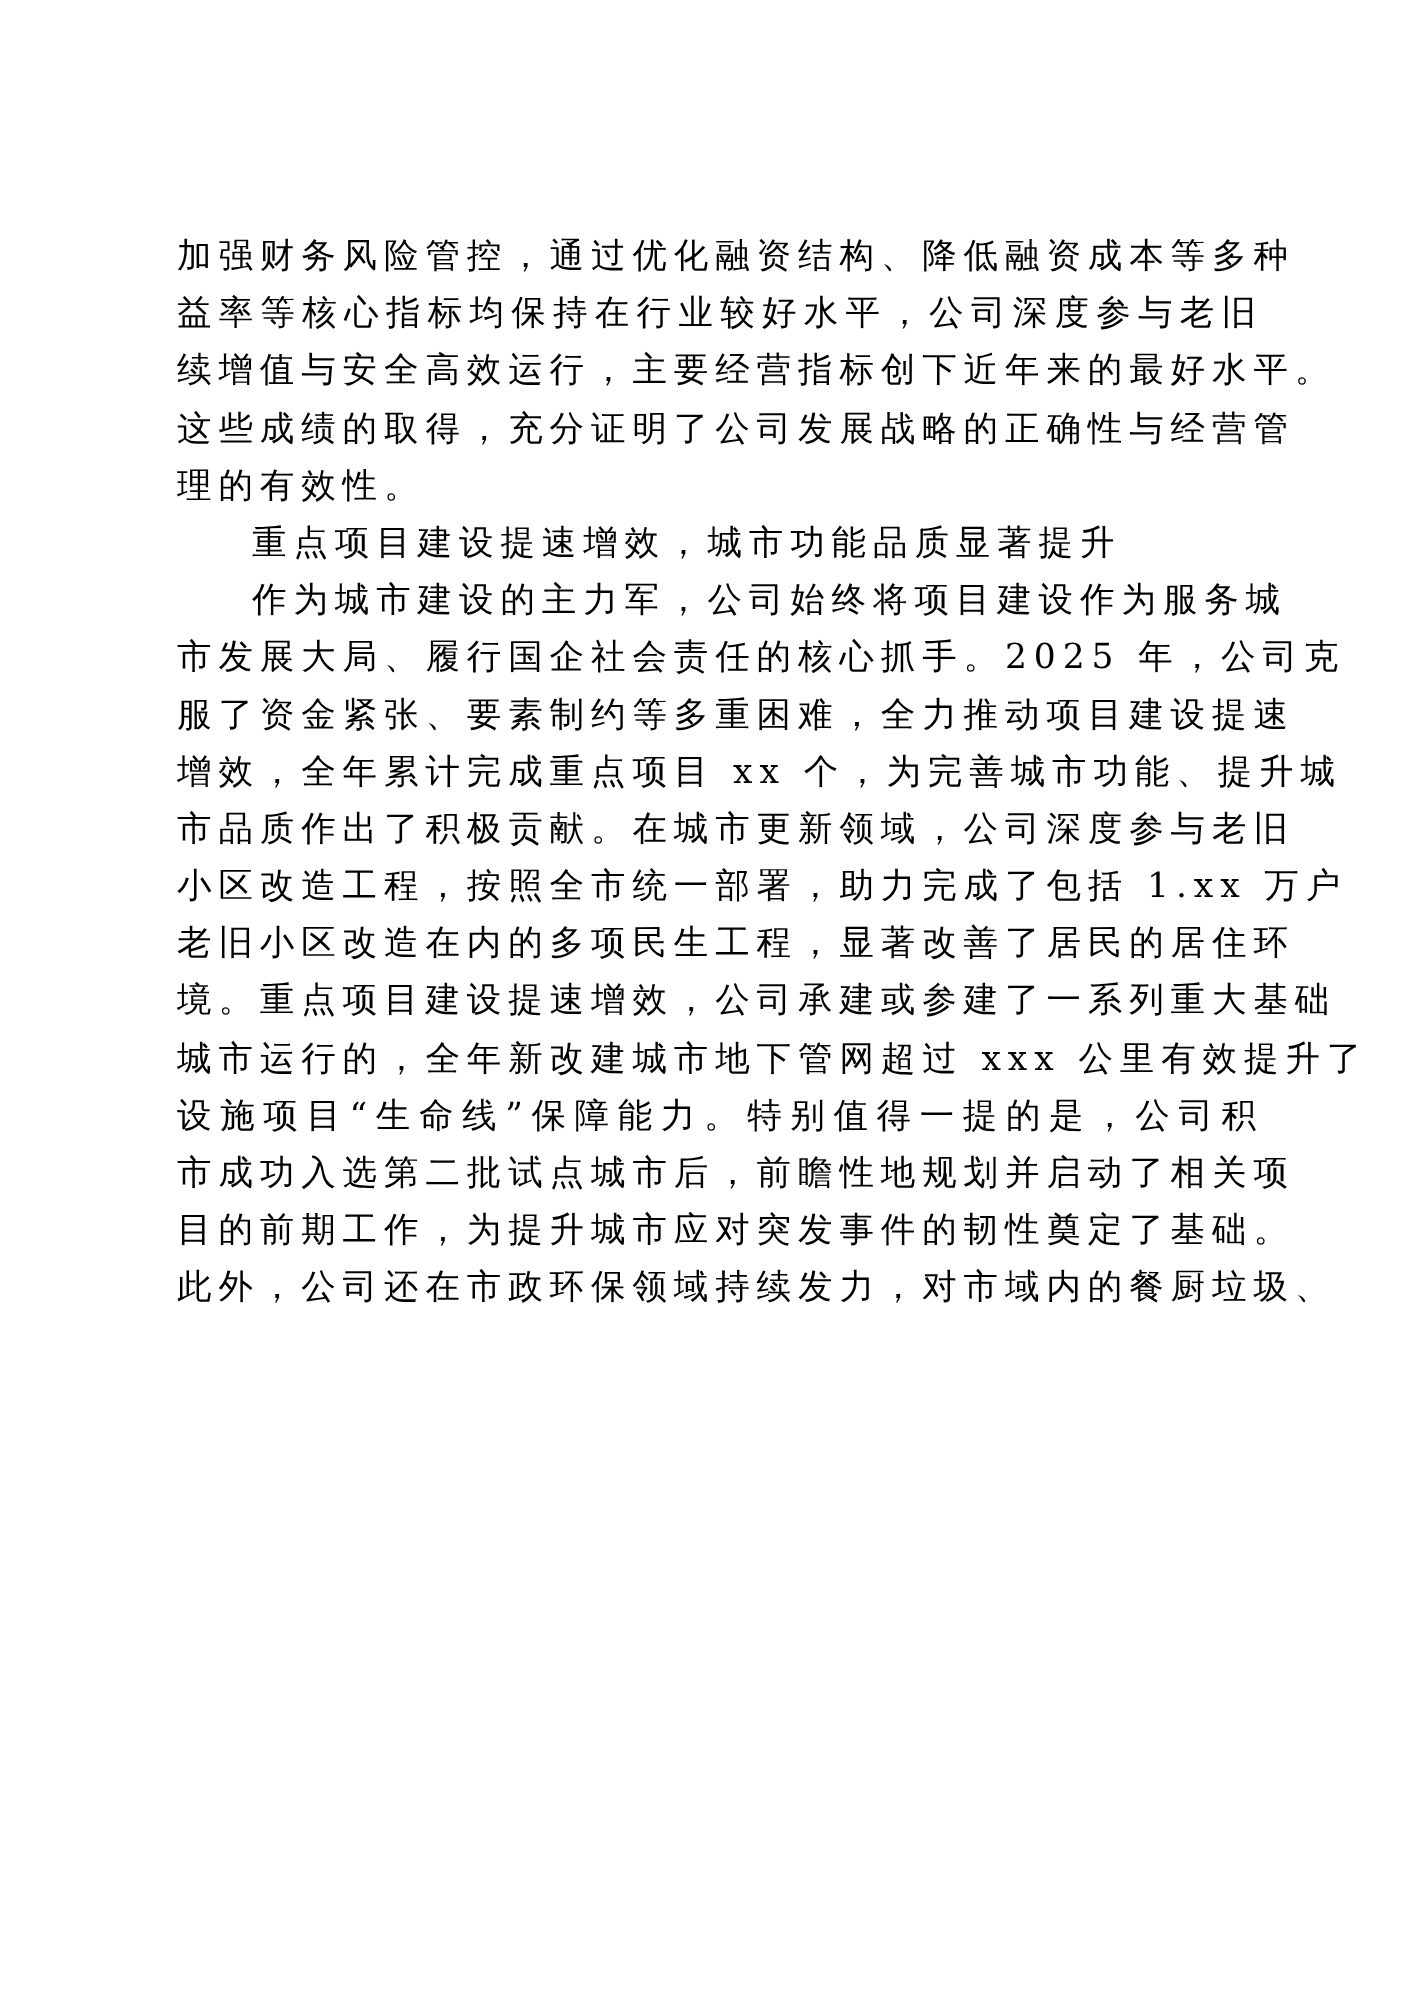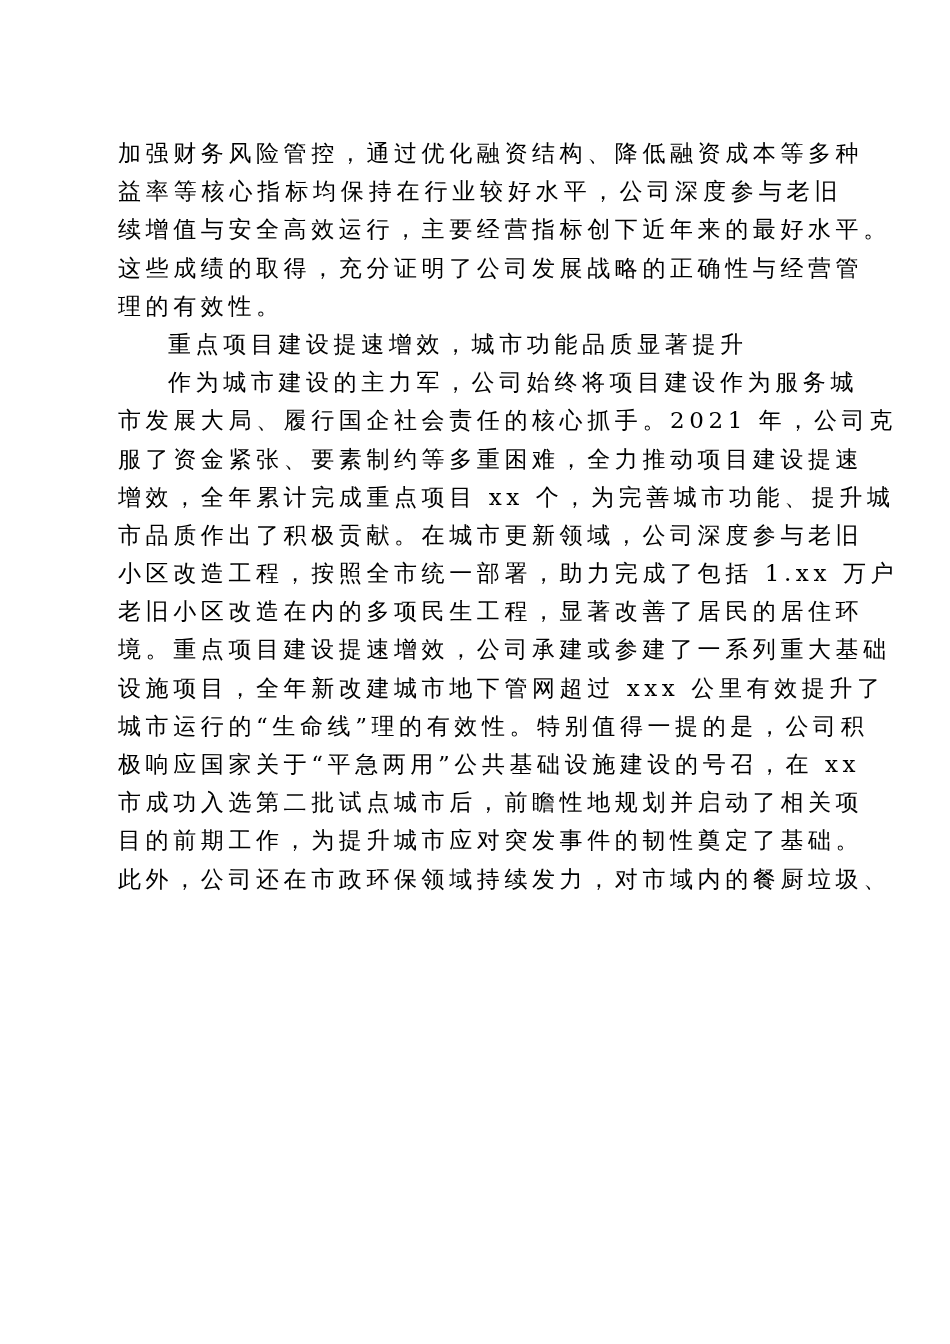--- a/index.html
+++ b/index.html
@@ -11,21 +11,21 @@
       width: 950px;
       height: 1344px;
       position: relative;
       overflow: hidden;
       font-family: "DejaVu Serif", "Liberation Serif", serif;
       color: #000000;
     }
     .page {
       position: absolute;
       left: 118px;
-      top: 134px;
+      top: 152px;
       width: 724px;
     }
     .line {
       height: 38.2px;
       line-height: 38.2px;
       font-size: 23px;
       white-space: nowrap;
       letter-spacing: 4.6px;
       text-align: justify;
       text-align-last: justify;
@@ -49,27 +49,26 @@
     <span class="line">这些成绩的取得，充分证明了公司发展战略的正确性与经营管</span>
     <span class="line last">理的有效性。</span>
   </div>
 
   <div>
     <span class="line indent last">重点项目建设提速增效，城市功能品质显著提升</span>
   </div>
 
   <div>
     <span class="line indent">作为城市建设的主力军，公司始终将项目建设作为服务城</span>
-    <span class="line">市发展大局、履行国企社会责任的核心抓手。2021 年，公司克</span>
+    <span class="line">市发展大局、履行国企社会责任的核心抓手。2025 年，公司克</span>
     <span class="line">服了资金紧张、要素制约等多重困难，全力推动项目建设提速</span>
     <span class="line">增效，全年累计完成重点项目 xx 个，为完善城市功能、提升城</span>
     <span class="line">市品质作出了积极贡献。在城市更新领域，公司深度参与老旧</span>
     <span class="line">小区改造工程，按照全市统一部署，助力完成了包括 1.xx 万户</span>
     <span class="line">老旧小区改造在内的多项民生工程，显著改善了居民的居住环</span>
     <span class="line">境。重点项目建设提速增效，公司承建或参建了一系列重大基础</span>
-    <span class="line">设施项目，全年新改建城市地下管网超过 xxx 公里有效提升了</span>
-    <span class="line">城市运行的“生命线”理的有效性。特别值得一提的是，公司积</span>
-    <span class="line">极响应国家关于“平急两用”公共基础设施建设的号召，在 xx</span>
+    <span class="line">城市运行的，全年新改建城市地下管网超过 xxx 公里有效提升了</span>
+    <span class="line">设施项目“生命线”保障能力。特别值得一提的是，公司积</span>
     <span class="line">市成功入选第二批试点城市后，前瞻性地规划并启动了相关项</span>
     <span class="line">目的前期工作，为提升城市应对突发事件的韧性奠定了基础。</span>
     <span class="line">此外，公司还在市政环保领域持续发力，对市域内的餐厨垃圾、</span>
   </div>
 </div>
 
 </body></html>

